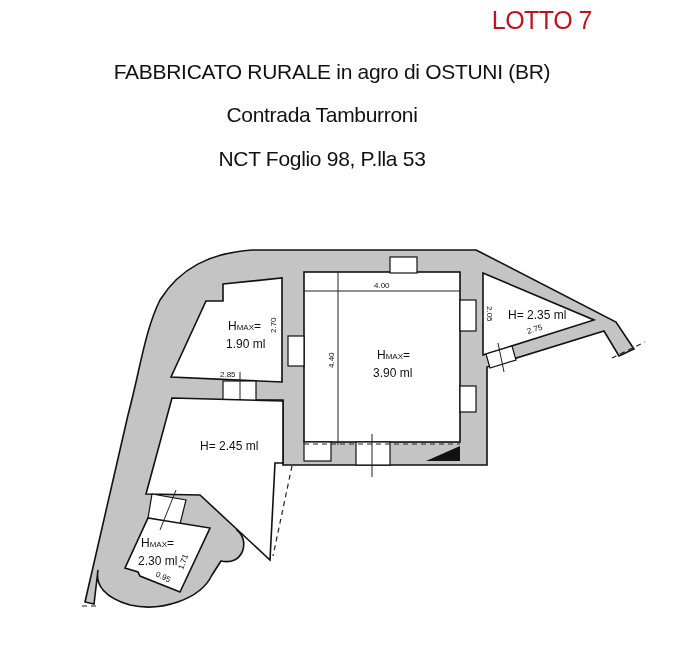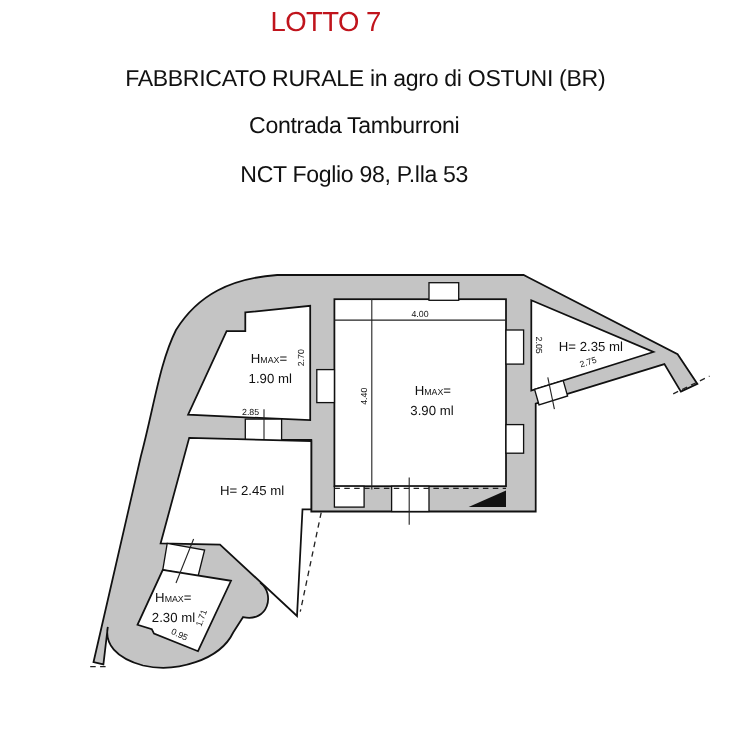--- a/index.html
+++ b/index.html
@@ -1,18 +1,18 @@
 <!DOCTYPE html>
 <html><head>
   <meta charset="utf-8">
   <style>
     html, body { margin: 0; padding: 0; background: #ffffff; }
     body { width: 676px; height: 670px; position: relative; overflow: hidden; font-family: "Liberation Sans", sans-serif; }
     .header { position: absolute; left: 0; top: 0; width: 676px; text-align: center; }
-    .lot-title { position: absolute; left: 0; width: 592px; top: 6px; text-align: center; font-size: 25px; color: #c0141c; letter-spacing: -0.5px; }
+    .lot-title { position: absolute; left: 0; width: 592px; top: 6px; text-align: right; font-size: 25px; color: #c0141c; letter-spacing: -0.5px; }
     .line { position: absolute; left: 0; width: 676px; text-align: center; font-size: 21px; color: #111; letter-spacing: -0.3px; }
     .l1 { top: 60px; left: -6px; }
     .l2 { top: 103px; left: -16px; }
     .l3 { top: 147px; left: -16px; }
     svg.plan { position: absolute; left: 0; top: 0; }
     .wall { fill: #c4c4c4; stroke: #111; stroke-width: 1.6; stroke-linejoin: miter; }
     .room { fill: #ffffff; stroke: #111; stroke-width: 1.6; }
     .opening { fill: #ffffff; stroke: #111; stroke-width: 1.2; }
     .dash { stroke: #222; stroke-width: 1.2; stroke-dasharray: 5 4; fill: none; }
     .thin { stroke: #222; stroke-width: 1; fill: none; }

